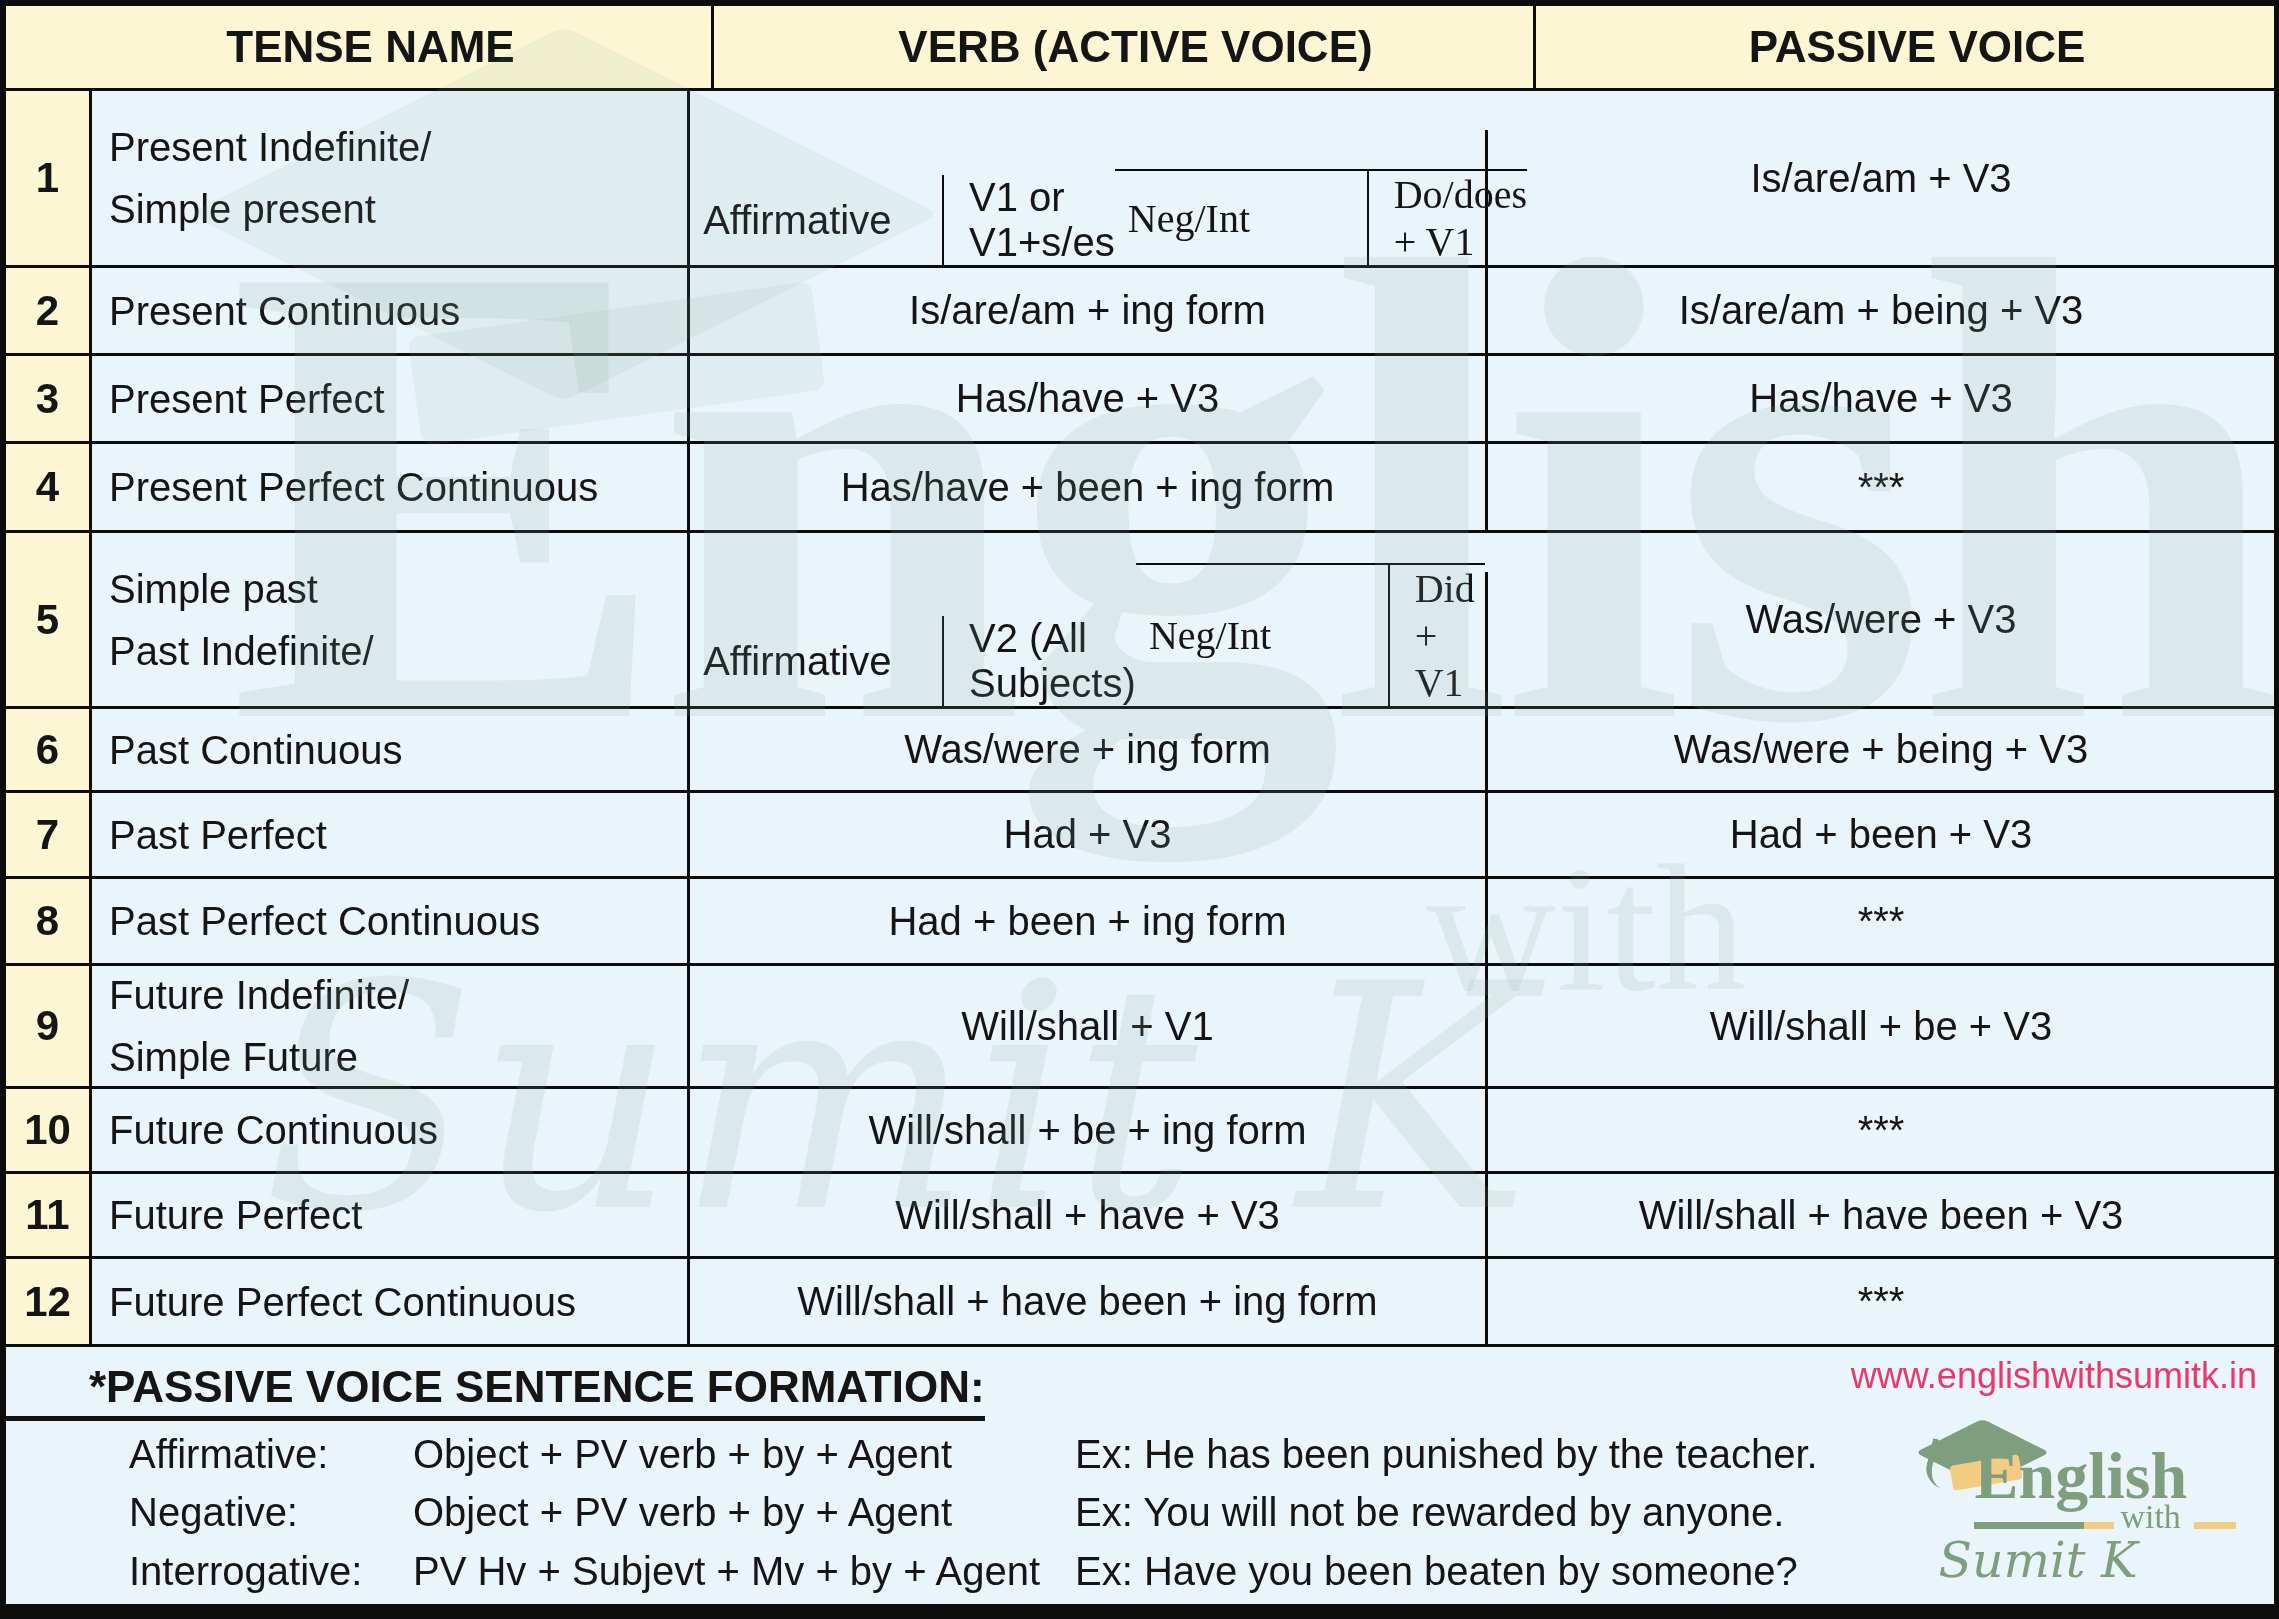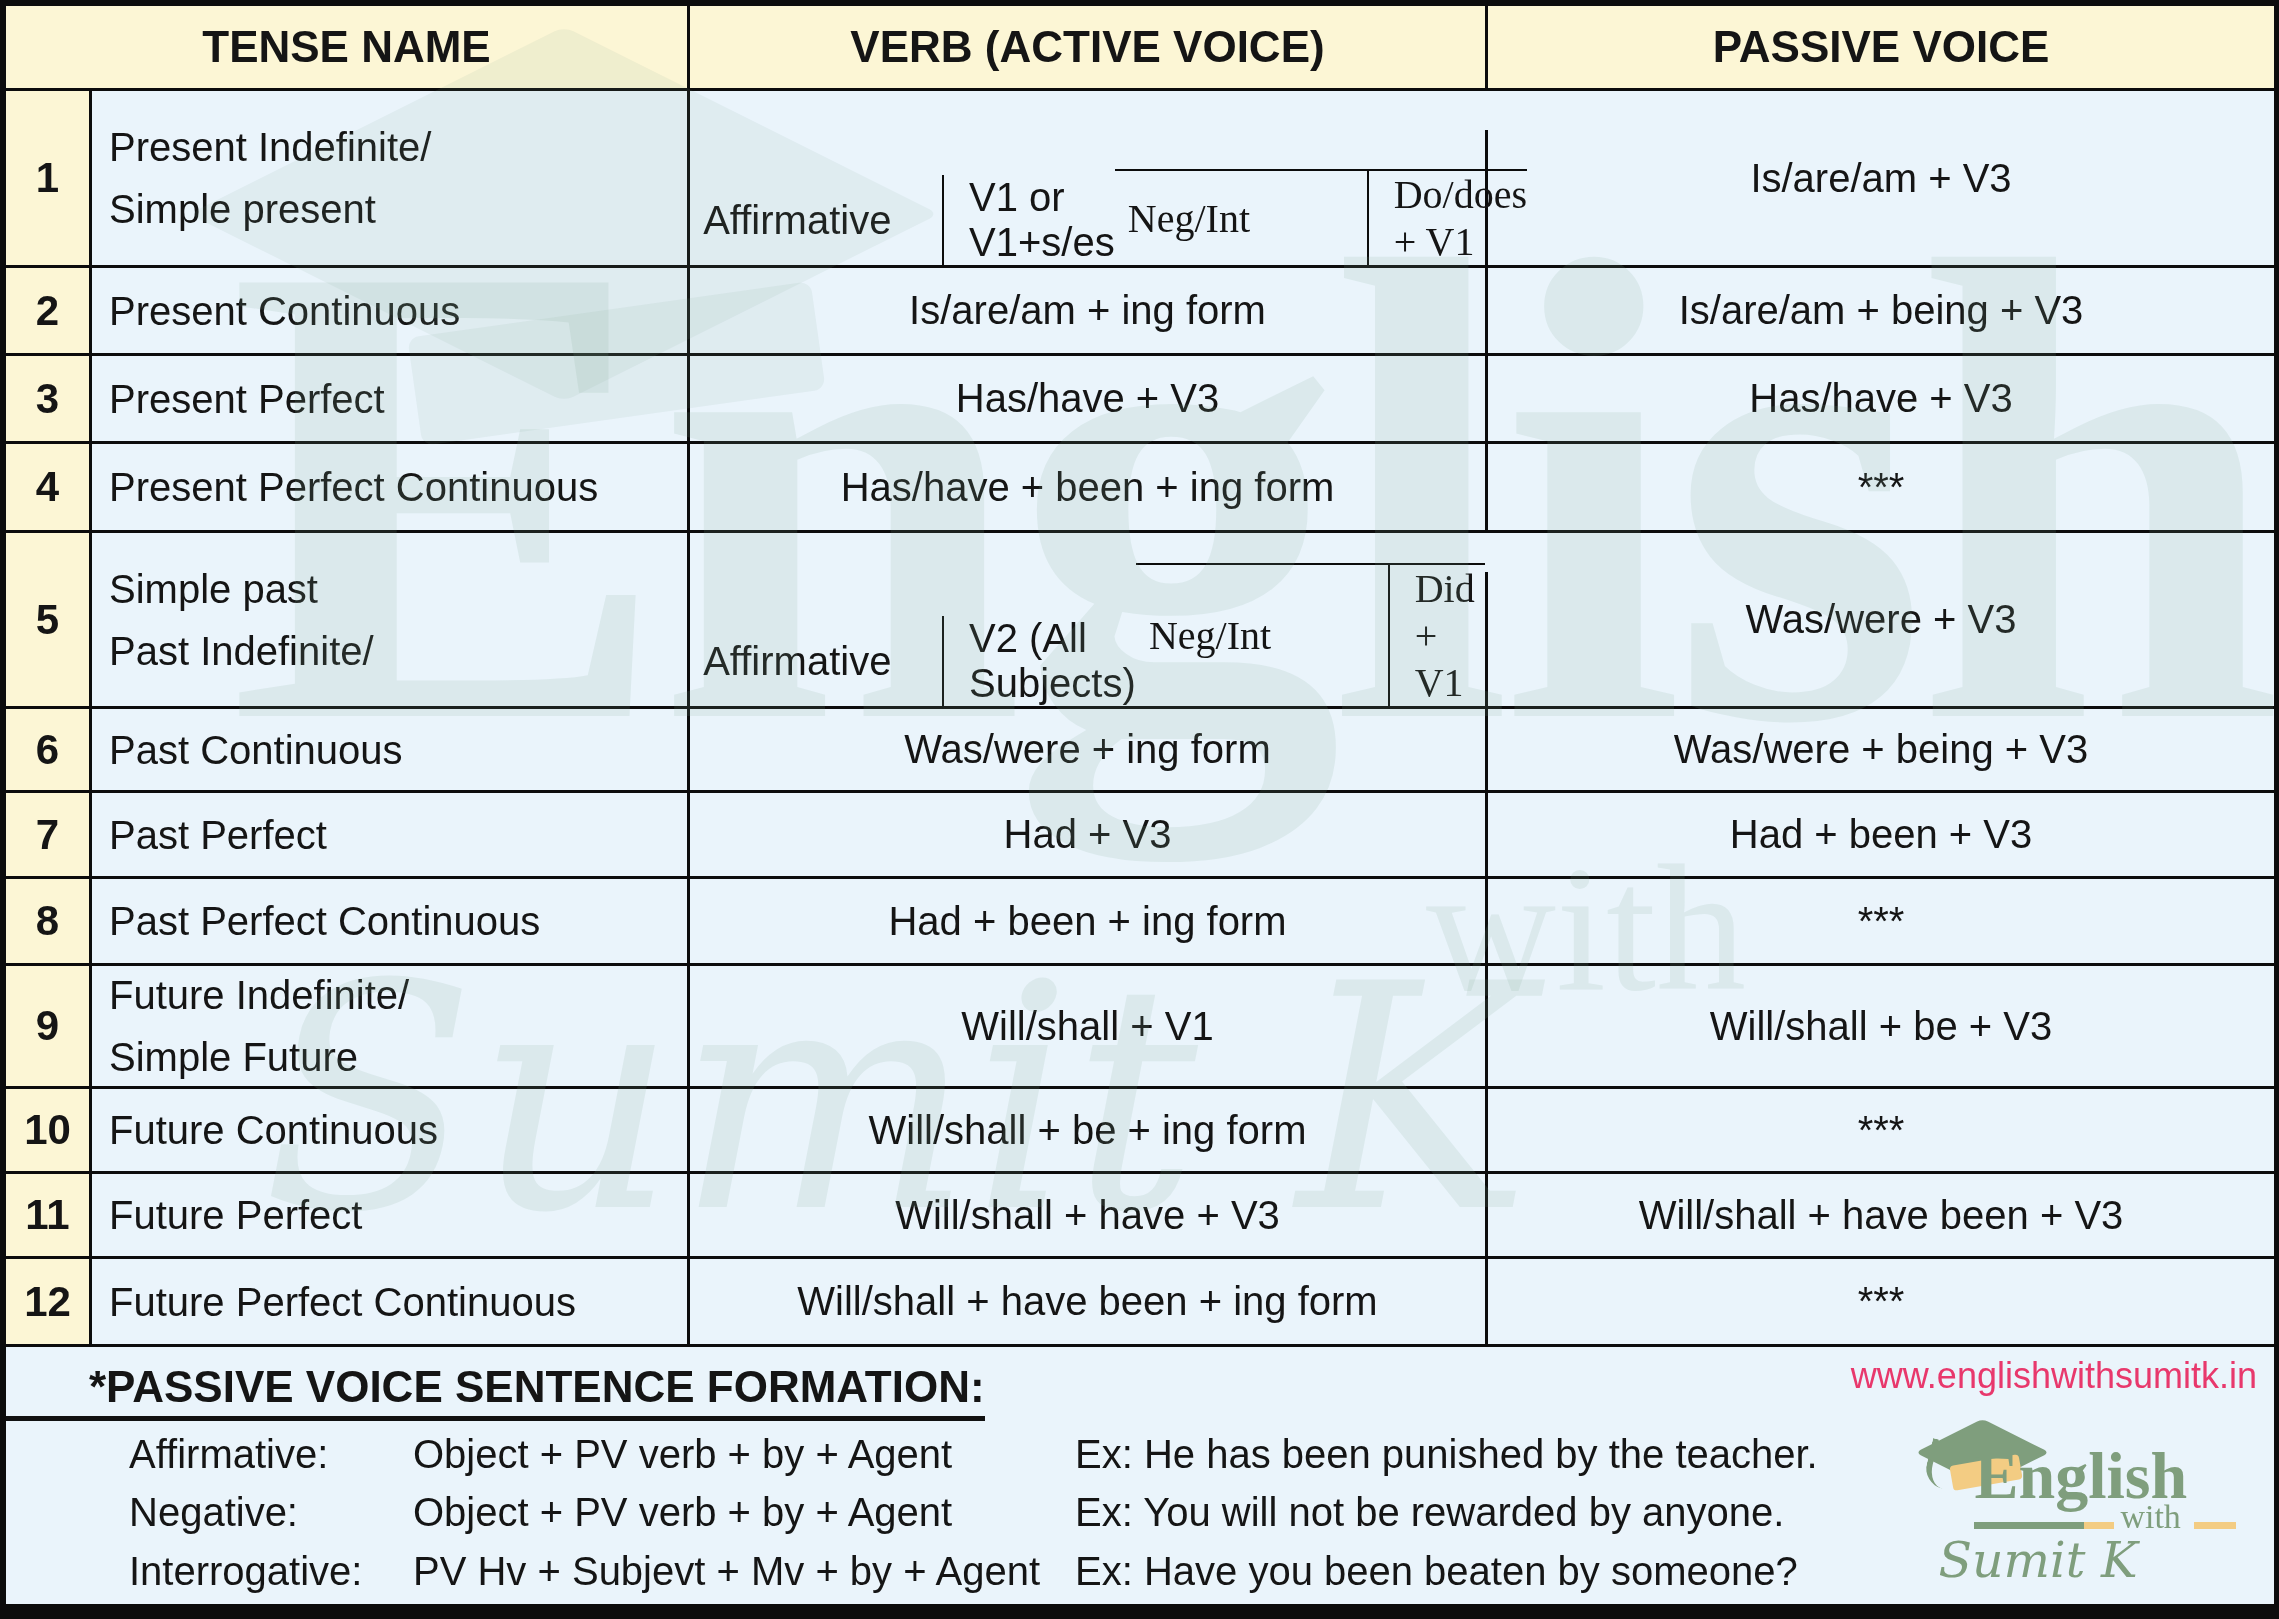--- a/index.html
+++ b/index.html
@@ -16,21 +16,21 @@
   }
   
   .wm{position:absolute;left:0;top:0;width:100%;height:1348px;z-index:4;pointer-events:none;overflow:hidden;}
   .wm-cap{position:absolute;left:293px;top:-57px;width:530px;height:530px;background:rgba(130,170,150,0.10);transform:scaleY(0.5) rotate(45deg);border-radius:13.2px;}
   .wm-band{position:absolute;left:407px;top:303px;width:407px;height:109px;background:rgba(130,170,150,0.10);transform:rotate(-8deg);border-radius:11.4px;}
   .wm-english{position:absolute;left:222px;top:156px;font-family:"Liberation Serif",serif;font-weight:700;font-size:662px;line-height:1;color:rgba(130,170,150,0.14);letter-spacing:-13.2px;white-space:nowrap;}
   .wm-with{position:absolute;left:1420px;top:833px;font-family:"Liberation Serif",serif;font-size:180px;line-height:1;color:rgba(130,170,150,0.14);}
   .wm-sumit{position:absolute;left:256px;top:937px;font-family:"DejaVu Serif",serif;font-style:italic;font-size:312px;line-height:1;color:rgba(130,170,150,0.14);white-space:nowrap;}
   
   .thead{display:flex;height:85px;background:#FCF6D5;border-bottom:3.8px solid #0c0c0c;box-sizing:border-box;}
-  .th{display:flex;align-items:center;justify-content:center;font-weight:bold;font-size:44px;box-sizing:border-box;}
+  .th{display:flex;align-items:center;justify-content:center;font-weight:bold;font-size:44px;box-sizing:border-box;margin-left:24px;}
   .th-name{width:684px;border-right:3.8px solid #0c0c0c;}
   .th-verb{width:798px;border-right:3.8px solid #0c0c0c;}
   .th-pass{flex:1;}
   .trow{display:flex;border-bottom:3.8px solid #0c0c0c;box-sizing:border-box;}
   .c{box-sizing:border-box;}
   .c-num{width:86px;background:#FCF6D5;border-right:3.8px solid #0c0c0c;display:flex;align-items:center;justify-content:center;font-weight:bold;font-size:42px;}
   .c-name{width:598px;border-right:3.8px solid #0c0c0c;display:flex;flex-direction:column;justify-content:center;padding-left:17px;font-size:40px;line-height:1.55;}
   .c-verb{width:798px;border-right:3.8px solid #0c0c0c;display:flex;align-items:center;justify-content:center;font-size:40px;}
   .c-pass{flex:1;display:flex;align-items:center;justify-content:center;font-size:40px;}
   .vsplit{flex-direction:row;align-items:flex-end;justify-content:flex-start;margin-top:39px;}

